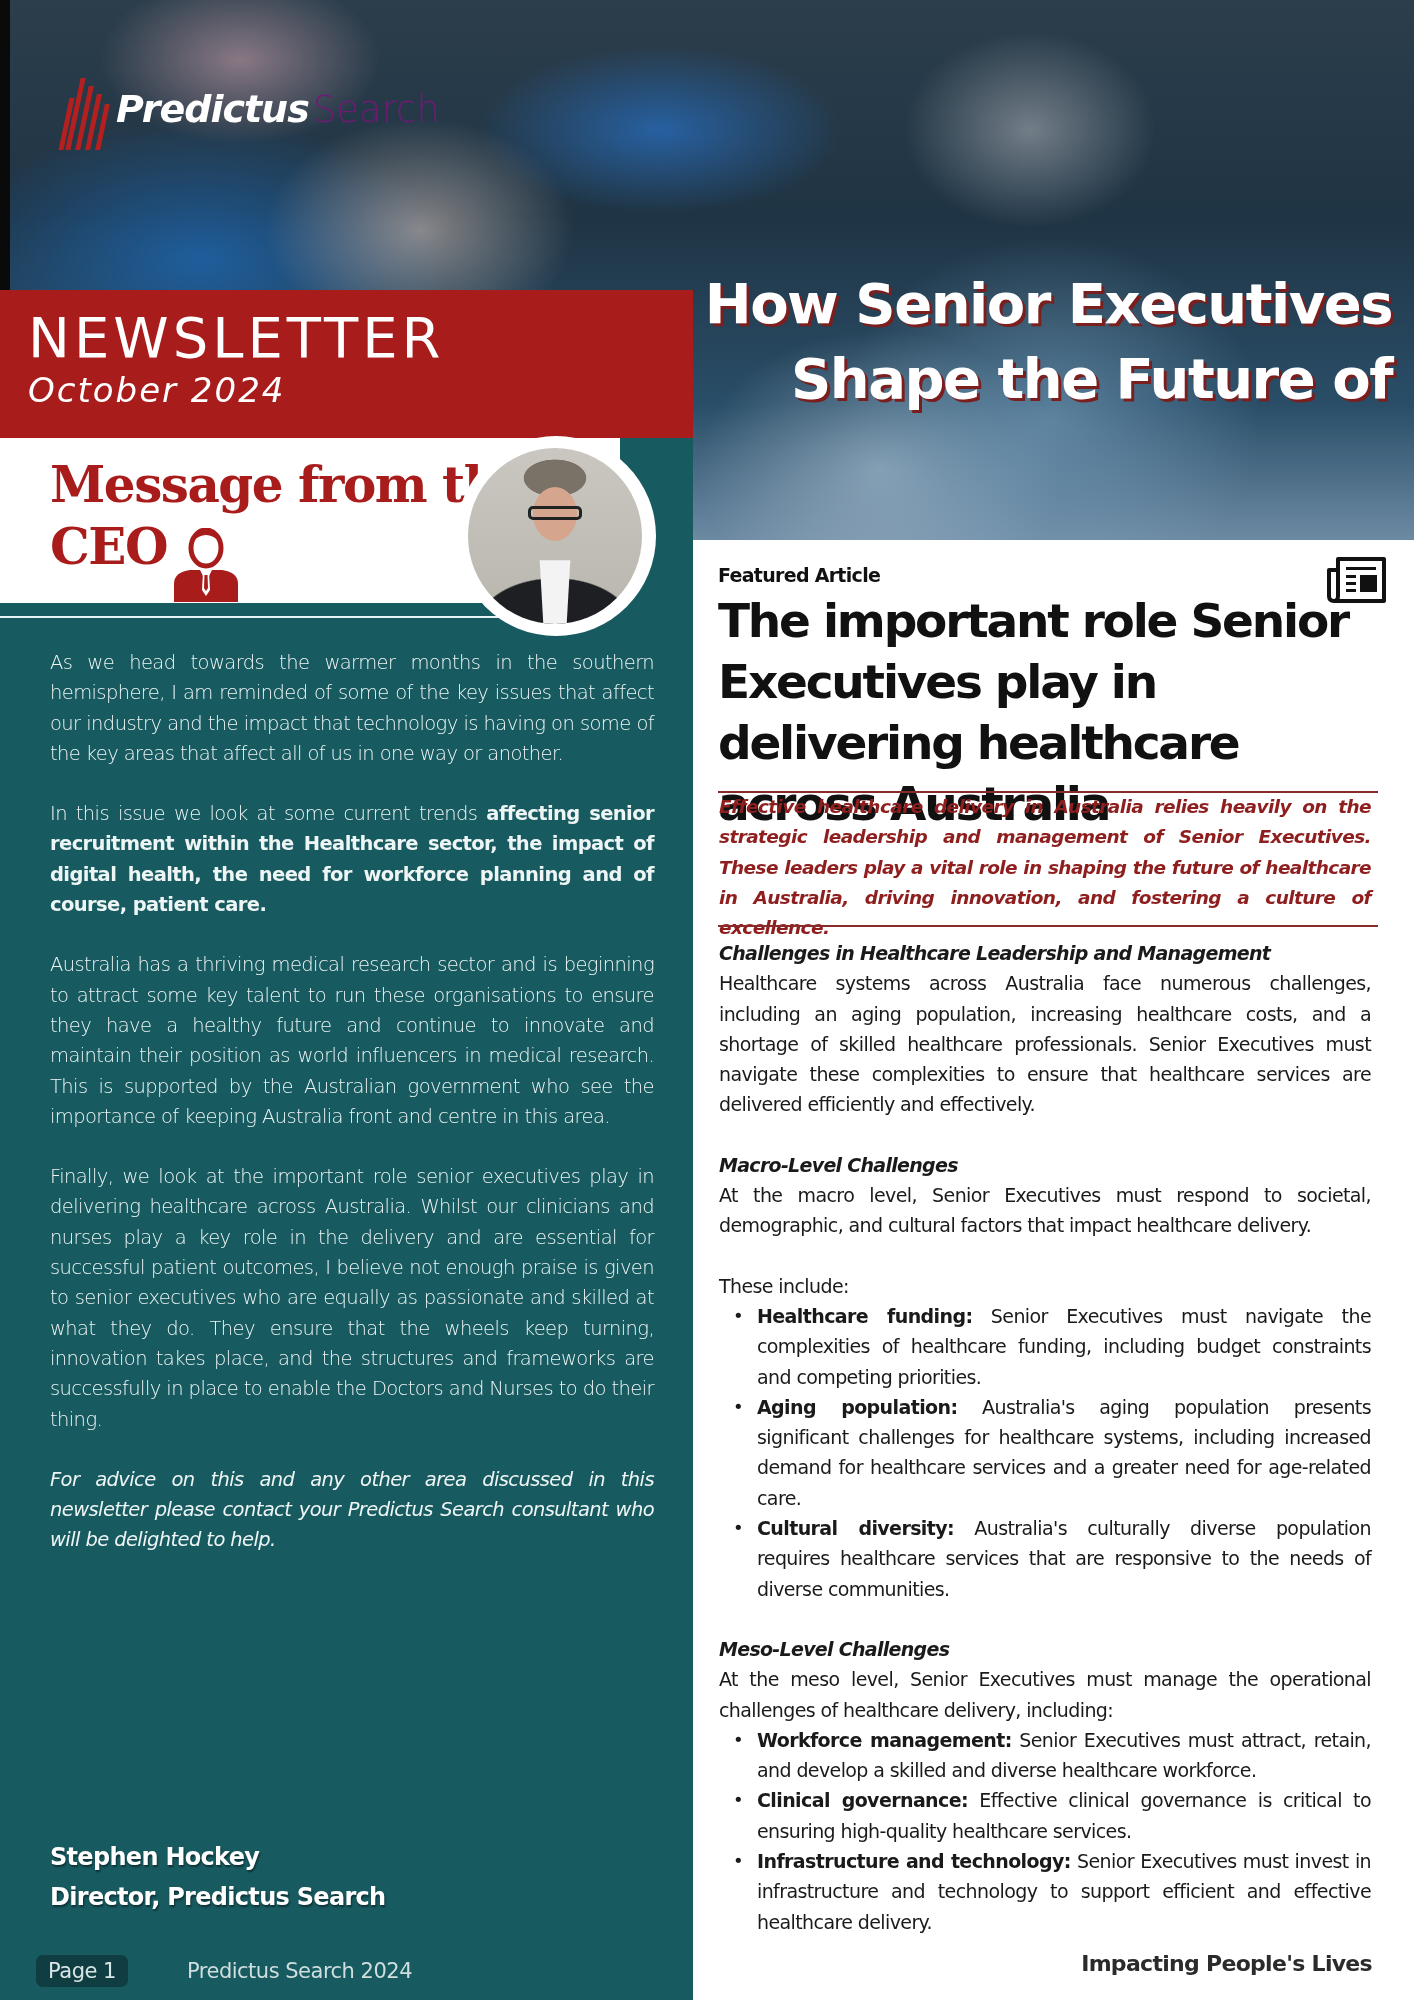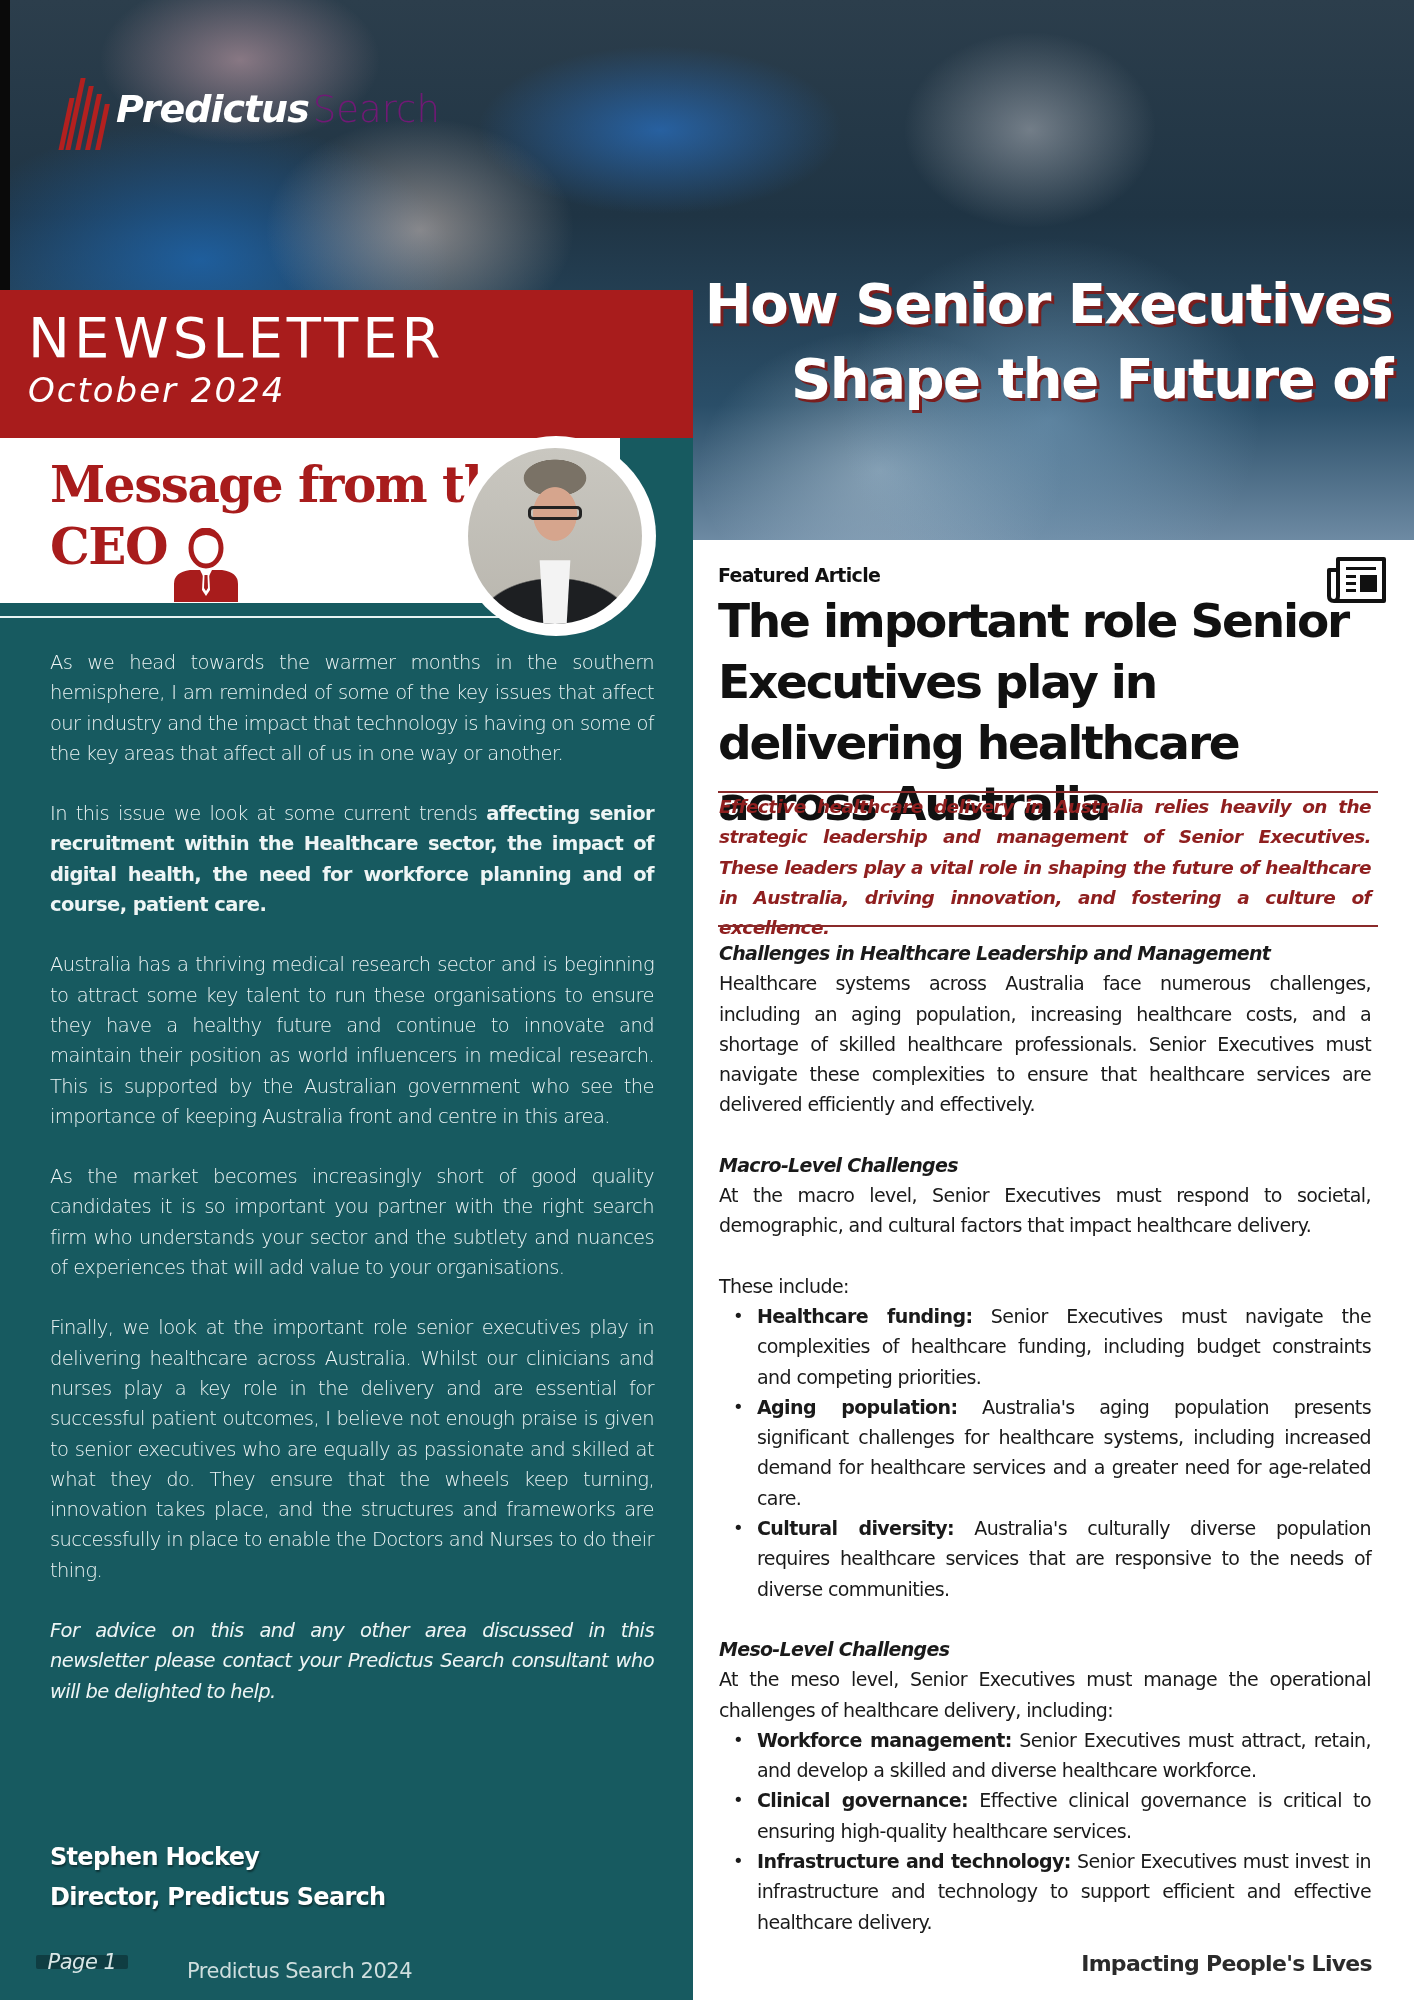--- a/index.html
+++ b/index.html
@@ -74,23 +74,23 @@
   }
   .left-body p { margin-bottom: 30px; }
   .left-body b { font-weight: bold; }
   .left-body .italic { font-style: italic; }
   .signature {
     position: absolute; left: 50px; top: 1837px;
     font-family: "DejaVu Sans", sans-serif; font-weight: bold; font-size: 24px; line-height: 40px; color: #fff;
     letter-spacing: -0.7px; text-shadow: 1px 2px 2px rgba(0,0,0,0.45);
   }
   .page-badge {
-    position: absolute; left: 36px; top: 1955px; width: 92px; height: 14px; border-radius: 2px;
+    position: absolute; left: 36px; top: 1955px; width: 92px; height: 32px; border-radius: 7px;
     background: #0f3d42; color: #d9e6e6; font-family: "DejaVu Sans", sans-serif; font-size: 21px;
-    display: flex; align-items: center; justify-content: center; letter-spacing: -0.5px; font-style: italic;
+    display: flex; align-items: center; justify-content: center; letter-spacing: -0.5px;
   }
   .footer-left {
     position: absolute; left: 187px; top: 1955px; color: #cfdede; font-family: "DejaVu Sans", sans-serif;
     font-size: 21px; line-height: 32px; letter-spacing: -0.5px;
   }
 
   
   .right-col { position: absolute; left: 693px; top: 540px; width: 721px; height: 1460px; background: #fff; }
   .featured-label {
     position: absolute; left: 718px; top: 564px;
@@ -171,21 +171,20 @@
 <div class="ceo-photo-ring"></div>
 <div class="ceo-photo">
   <div class="glasses"></div>
   <div class="shirt"></div>
 </div>
 
 <div class="left-body">
   <p>As we head towards the warmer months in the southern hemisphere, I am reminded of some of the key issues that affect our industry and the impact that technology is having on some of the key areas that affect all of us in one way or another.</p>
   <p><span>In this issue we look at some current trends </span><b>affecting senior recruitment within the Healthcare sector, the impact of digital health, the need for workforce planning and of course, patient care.</b></p>
   <p>Australia has a thriving medical research sector and is beginning to attract some key talent to run these organisations to ensure they have a healthy future and continue to innovate and maintain their position as world influencers in medical research. This is supported by the Australian government who see the importance of keeping Australia front and centre in this area.</p>
-  <p>As the market becomes increasingly short of good quality candidates it is so important you partner with the right search firm who understands your sector and the subtlety and nuances of experiences that will add value to your organisations.</p>
   <p>Finally, we look at the important role senior executives play in delivering healthcare across Australia. Whilst our clinicians and nurses play a key role in the delivery and are essential for successful patient outcomes, I believe not enough praise is given to senior executives who are equally as passionate and skilled at what they do. They ensure that the wheels keep turning, innovation takes place, and the structures and frameworks are successfully in place to enable the Doctors and Nurses to do their thing.</p>
   <p class="italic">For advice on this and any other area discussed in this newsletter please contact your Predictus Search consultant who will be delighted to help.</p>
 </div>
 
 <div class="signature">
   <div>Stephen Hockey</div>
   <div>Director, Predictus Search</div>
 </div>
 
 <div class="page-badge">Page 1</div>

